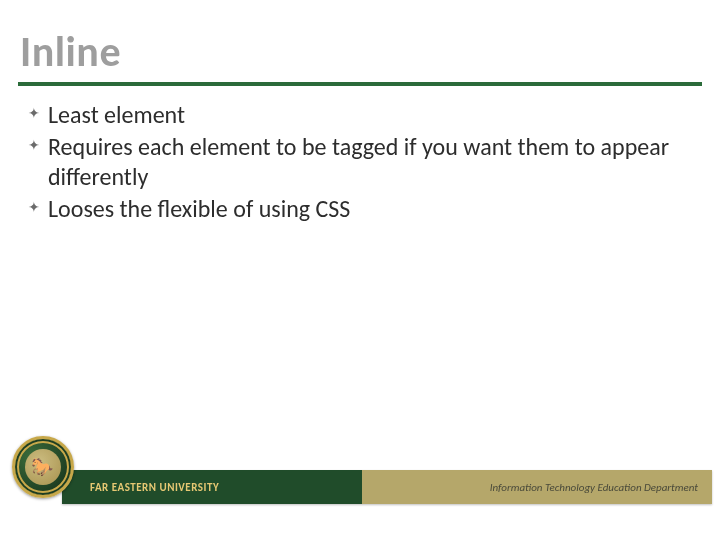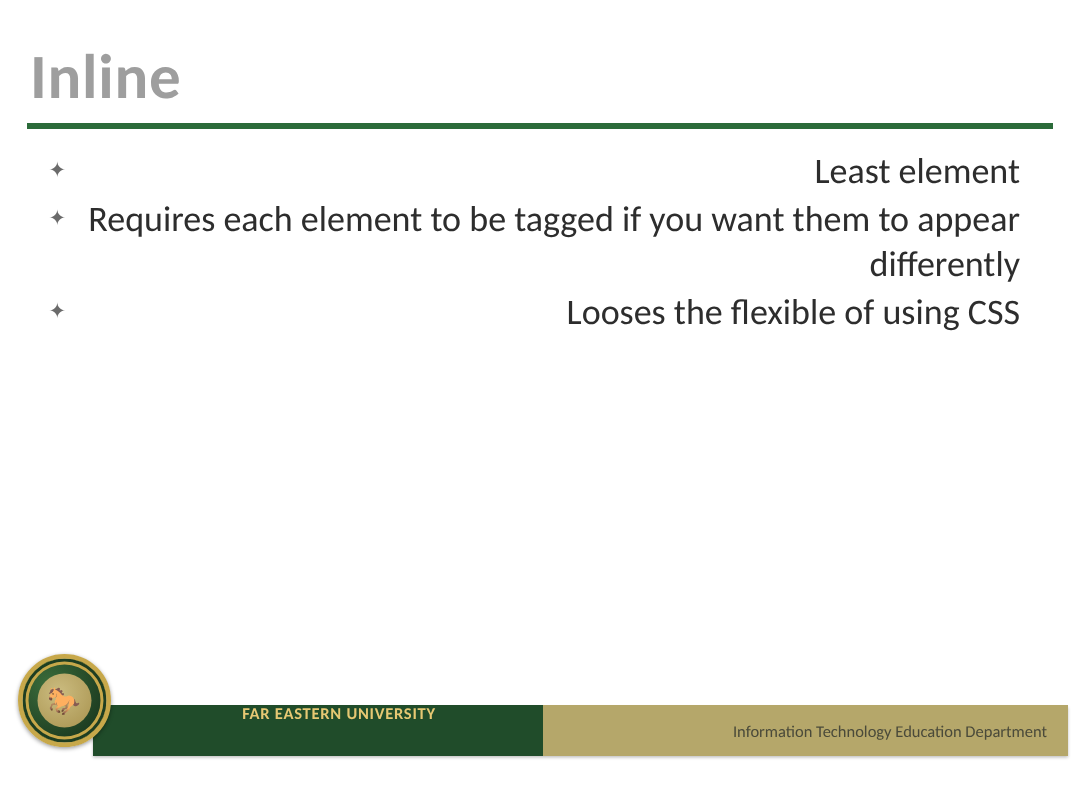--- a/index.html
+++ b/index.html
@@ -3,21 +3,20 @@
 <meta charset="utf-8">
 <style>
   * { margin: 0; padding: 0; box-sizing: border-box; }
   html, body { width: 720px; height: 540px; font-family: Calibri, "Segoe UI", Arial, sans-serif; background: #fff; }
   .slide {
     position: relative;
     width: 720px;
     height: 540px;
     background: #ffffff;
     overflow: hidden;
-    text-align: right;
   }
   .title {
     position: absolute;
     top: 26px;
     left: 20px;
     font-size: 42px;
     font-weight: 700;
     color: #9e9e9e;
     letter-spacing: 0.5px;
   }
@@ -65,20 +64,21 @@
     top: 10px;
     height: 34px;
     display: flex;
     box-shadow: 0 1px 2px rgba(0,0,0,0.25);
   }
   .footer-left {
     background: #204c2a;
     color: #e8d7a8;
     flex: 0 0 300px;
     display: flex;
+    flex-direction: column;
     justify-content: center;
     padding-left: 28px;
     position: relative;
   }
   .footer-left .uni {
     font-size: 11px;
     font-weight: 700;
     letter-spacing: 0.5px;
     color: #e6c873;
     line-height: 1;
@@ -93,20 +93,21 @@
     background: #b5a76a;
     flex: 1;
     display: flex;
     align-items: center;
     justify-content: flex-end;
     padding-right: 14px;
   }
   .footer-right .dept {
     font-size: 11px;
     color: #4a4a3a;
+    font-style: italic;
   }
   .seal {
     position: absolute;
     left: 12px;
     bottom: 16px;
     width: 62px;
     height: 62px;
     border-radius: 50%;
     background: radial-gradient(circle at 30% 30%, #3a6b3a, #1e3e22 70%);
     border: 3px solid #c7a84a;

